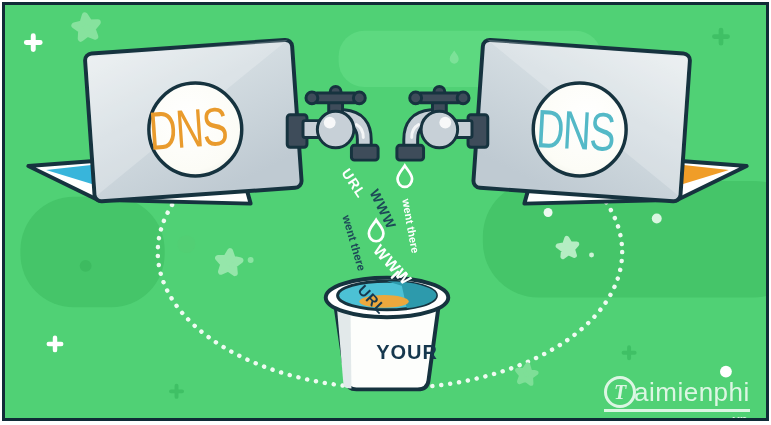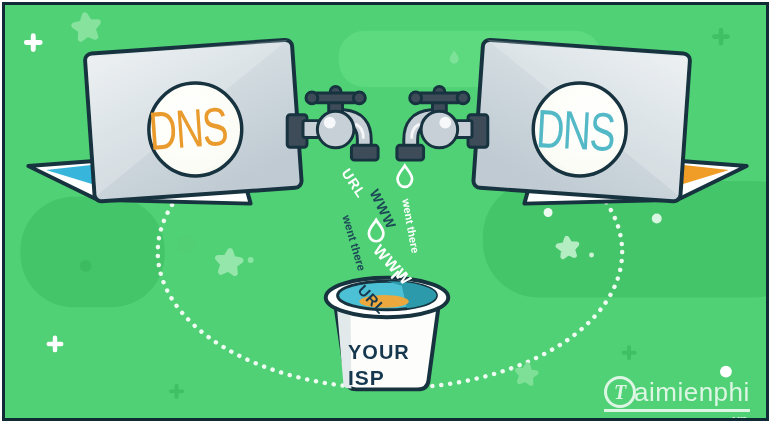--- a/index.html
+++ b/index.html
@@ -22,21 +22,21 @@
   .dns-r{left:533px;top:94px;color:#54b9c7;transform:rotate(3deg) scaleX(.72);}
   .drip{font-weight:bold;}
   .w{color:#ffffff;}
   .d{color:#1d4a57;}
   .url-top{left:346px;top:161px;font-size:14px;letter-spacing:1px;transform:rotate(56deg);}
   .www-dark{left:375px;top:182px;font-size:14px;letter-spacing:1px;transform:rotate(64deg);}
   .went-l{left:346px;top:209px;font-size:11.5px;transform:rotate(74deg);}
   .went-r{left:406px;top:193px;font-size:11px;transform:rotate(80deg);}
   .www-light{left:377px;top:237px;font-size:16px;letter-spacing:1px;transform:rotate(48deg);}
   .url-bucket{left:361px;top:277px;font-size:15px;letter-spacing:1px;color:#16384e;transform:rotate(46deg);}
-  .bucket-line{left:343px;width:90px;text-align:left;color:#16384e;}
+  .bucket-line{left:343px;width:90px;text-align:right;color:#16384e;}
   .your{top:337px;font-size:20px;font-weight:600;letter-spacing:1px;}
   .isp{top:362px;font-size:21px;font-weight:bold;letter-spacing:1px;}
   .watermark{
     position:absolute;left:599px;top:371px;display:flex;align-items:flex-start;
     color:rgba(255,255,255,.8);
   }
   .wm-row{display:flex;align-items:center;border-bottom:3px solid rgba(255,255,255,.8);padding-bottom:1px;}
   .wm-logo{
     width:26px;height:26px;border:3px solid rgba(255,255,255,.8);border-radius:50%;
     display:flex;align-items:center;justify-content:center;
@@ -157,21 +157,20 @@
     <div class="txt dns dns-r">DNS</div>
 
     <div class="txt drip w url-top">URL</div>
     <div class="txt drip d www-dark">WWW</div>
     <div class="txt drip d went-l">went there</div>
     <div class="txt drip w went-r">went there</div>
     <div class="txt drip w www-light">WWW</div>
     <div class="txt drip url-bucket">URL</div>
 
     <div class="txt bucket-line your">YOUR</div>
-    <div class="txt bucket-line isp">ISP</div>
 
     <div class="watermark">
       <div class="wm-row">
         <span class="wm-logo">T</span>
         <span class="wm-name">aimienphi</span>
       </div>
       <span class="wm-tld">.vn</span>
     </div>
 
   </div>

